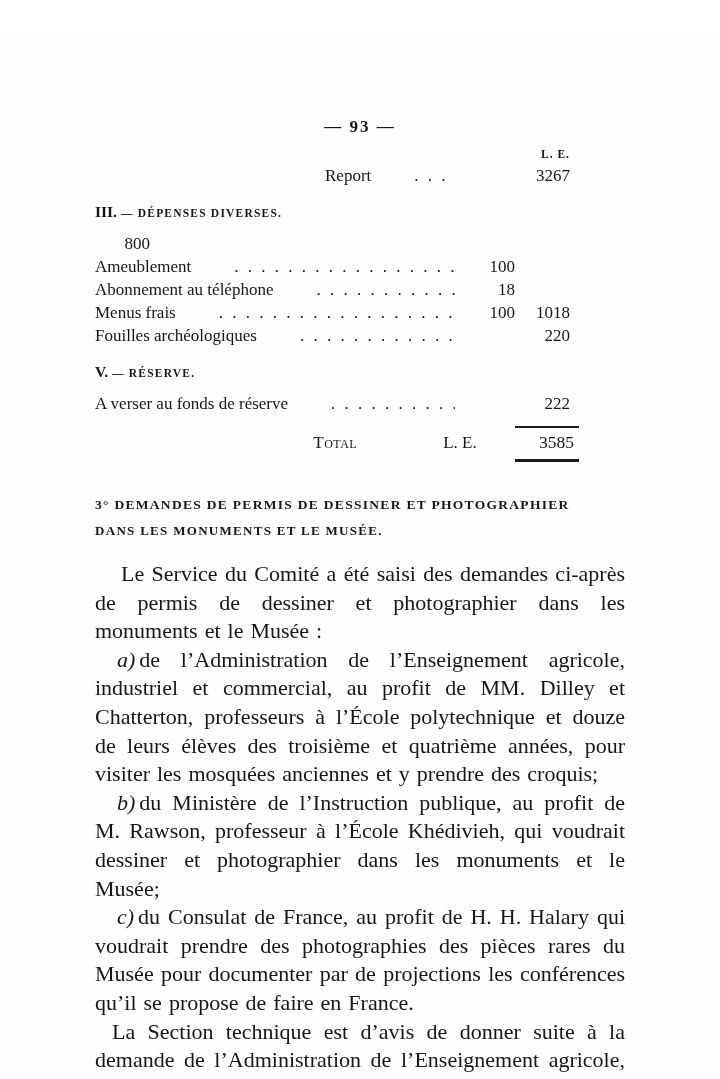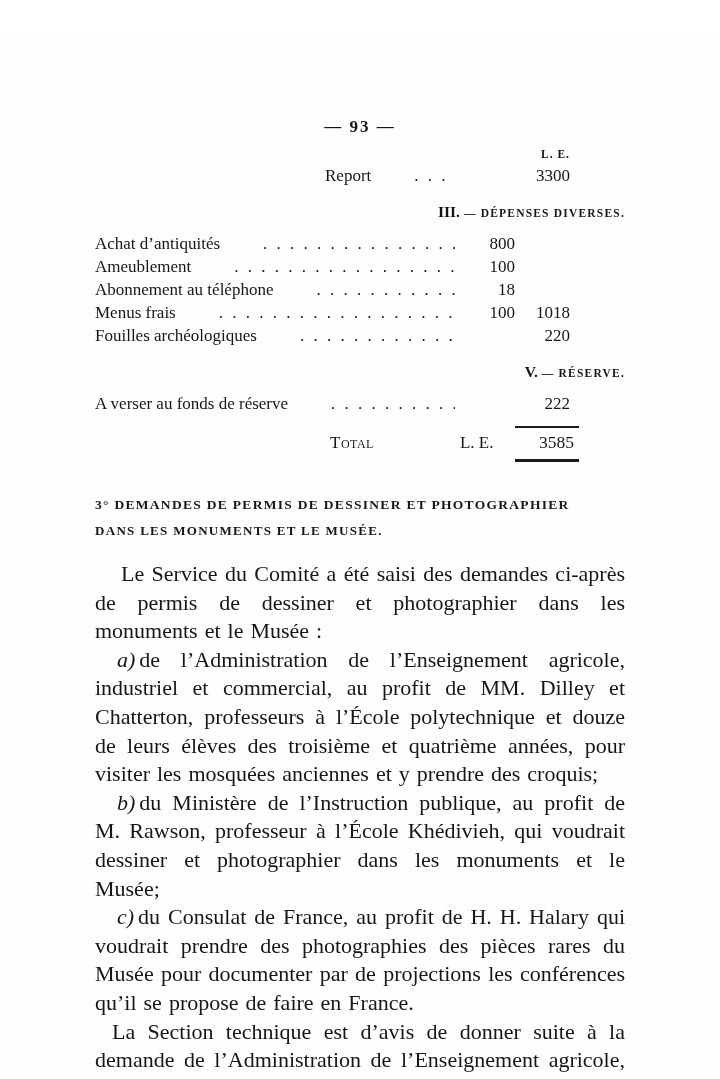--- a/index.html
+++ b/index.html
@@ -68,33 +68,33 @@
   .currency-row .col2 {
     font-size: 11.5px;
     font-weight: bold;
     letter-spacing: 1px;
     line-height: 14px;
   }
 
   .report-row .labelarea { padding-left: 230px; }
 
   .sec-head {
-    text-align: right;
+    text-align: left;
     margin: 15px 0 9px 0;
     line-height: 20px;
   }
   .sec-head .numeral { font-size: 15.5px; font-weight: bold; }
   .sec-head .sectitle {
     font-size: 11.5px;
     font-weight: bold;
     letter-spacing: 1.2px;
   }
 
   .total-row { margin-top: 11px; }
-  .total-row .labelarea { padding-left: 235px; }
+  .total-row .labelarea { padding-left: 235px; justify-content: center; }
   .total-label { font-variant: small-caps; letter-spacing: 0.5px; }
   .total-suffix { flex: 0 0 auto; }
   .total-row .col2 {
     border-top: 2px solid #1a1a1a;
     border-bottom: 3.5px solid #1a1a1a;
     padding: 3px 5px 5px 0;
     margin-right: -9px;
     flex-basis: 59px;
     font-size: 17.5px;
   }
@@ -135,33 +135,29 @@
       <span class="col1"></span>
       <span class="col2">L. E.</span>
     </div>
 
     <div class="lrow report-row">
       <span class="labelarea">
         <span class="label">Report</span>
         <span class="dots"></span>
       </span>
       <span class="col1"></span>
-      <span class="col2">3300</span>
+      <span class="col2">3267</span>
     </div>
 
     <div class="sec-head">
       <span class="numeral">III.</span>
       <span class="sectitle">— DÉPENSES DIVERSES.</span>
     </div>
 
     <div class="lrow">
-      <span class="labelarea">
-        <span class="label">Achat d’antiquités</span>
-        <span class="dots"></span>
-      </span>
       <span class="col1">800</span>
       <span class="col2"></span>
     </div>
     <div class="lrow">
       <span class="labelarea">
         <span class="label">Ameublement</span>
         <span class="dots"></span>
       </span>
       <span class="col1">100</span>
       <span class="col2"></span>

